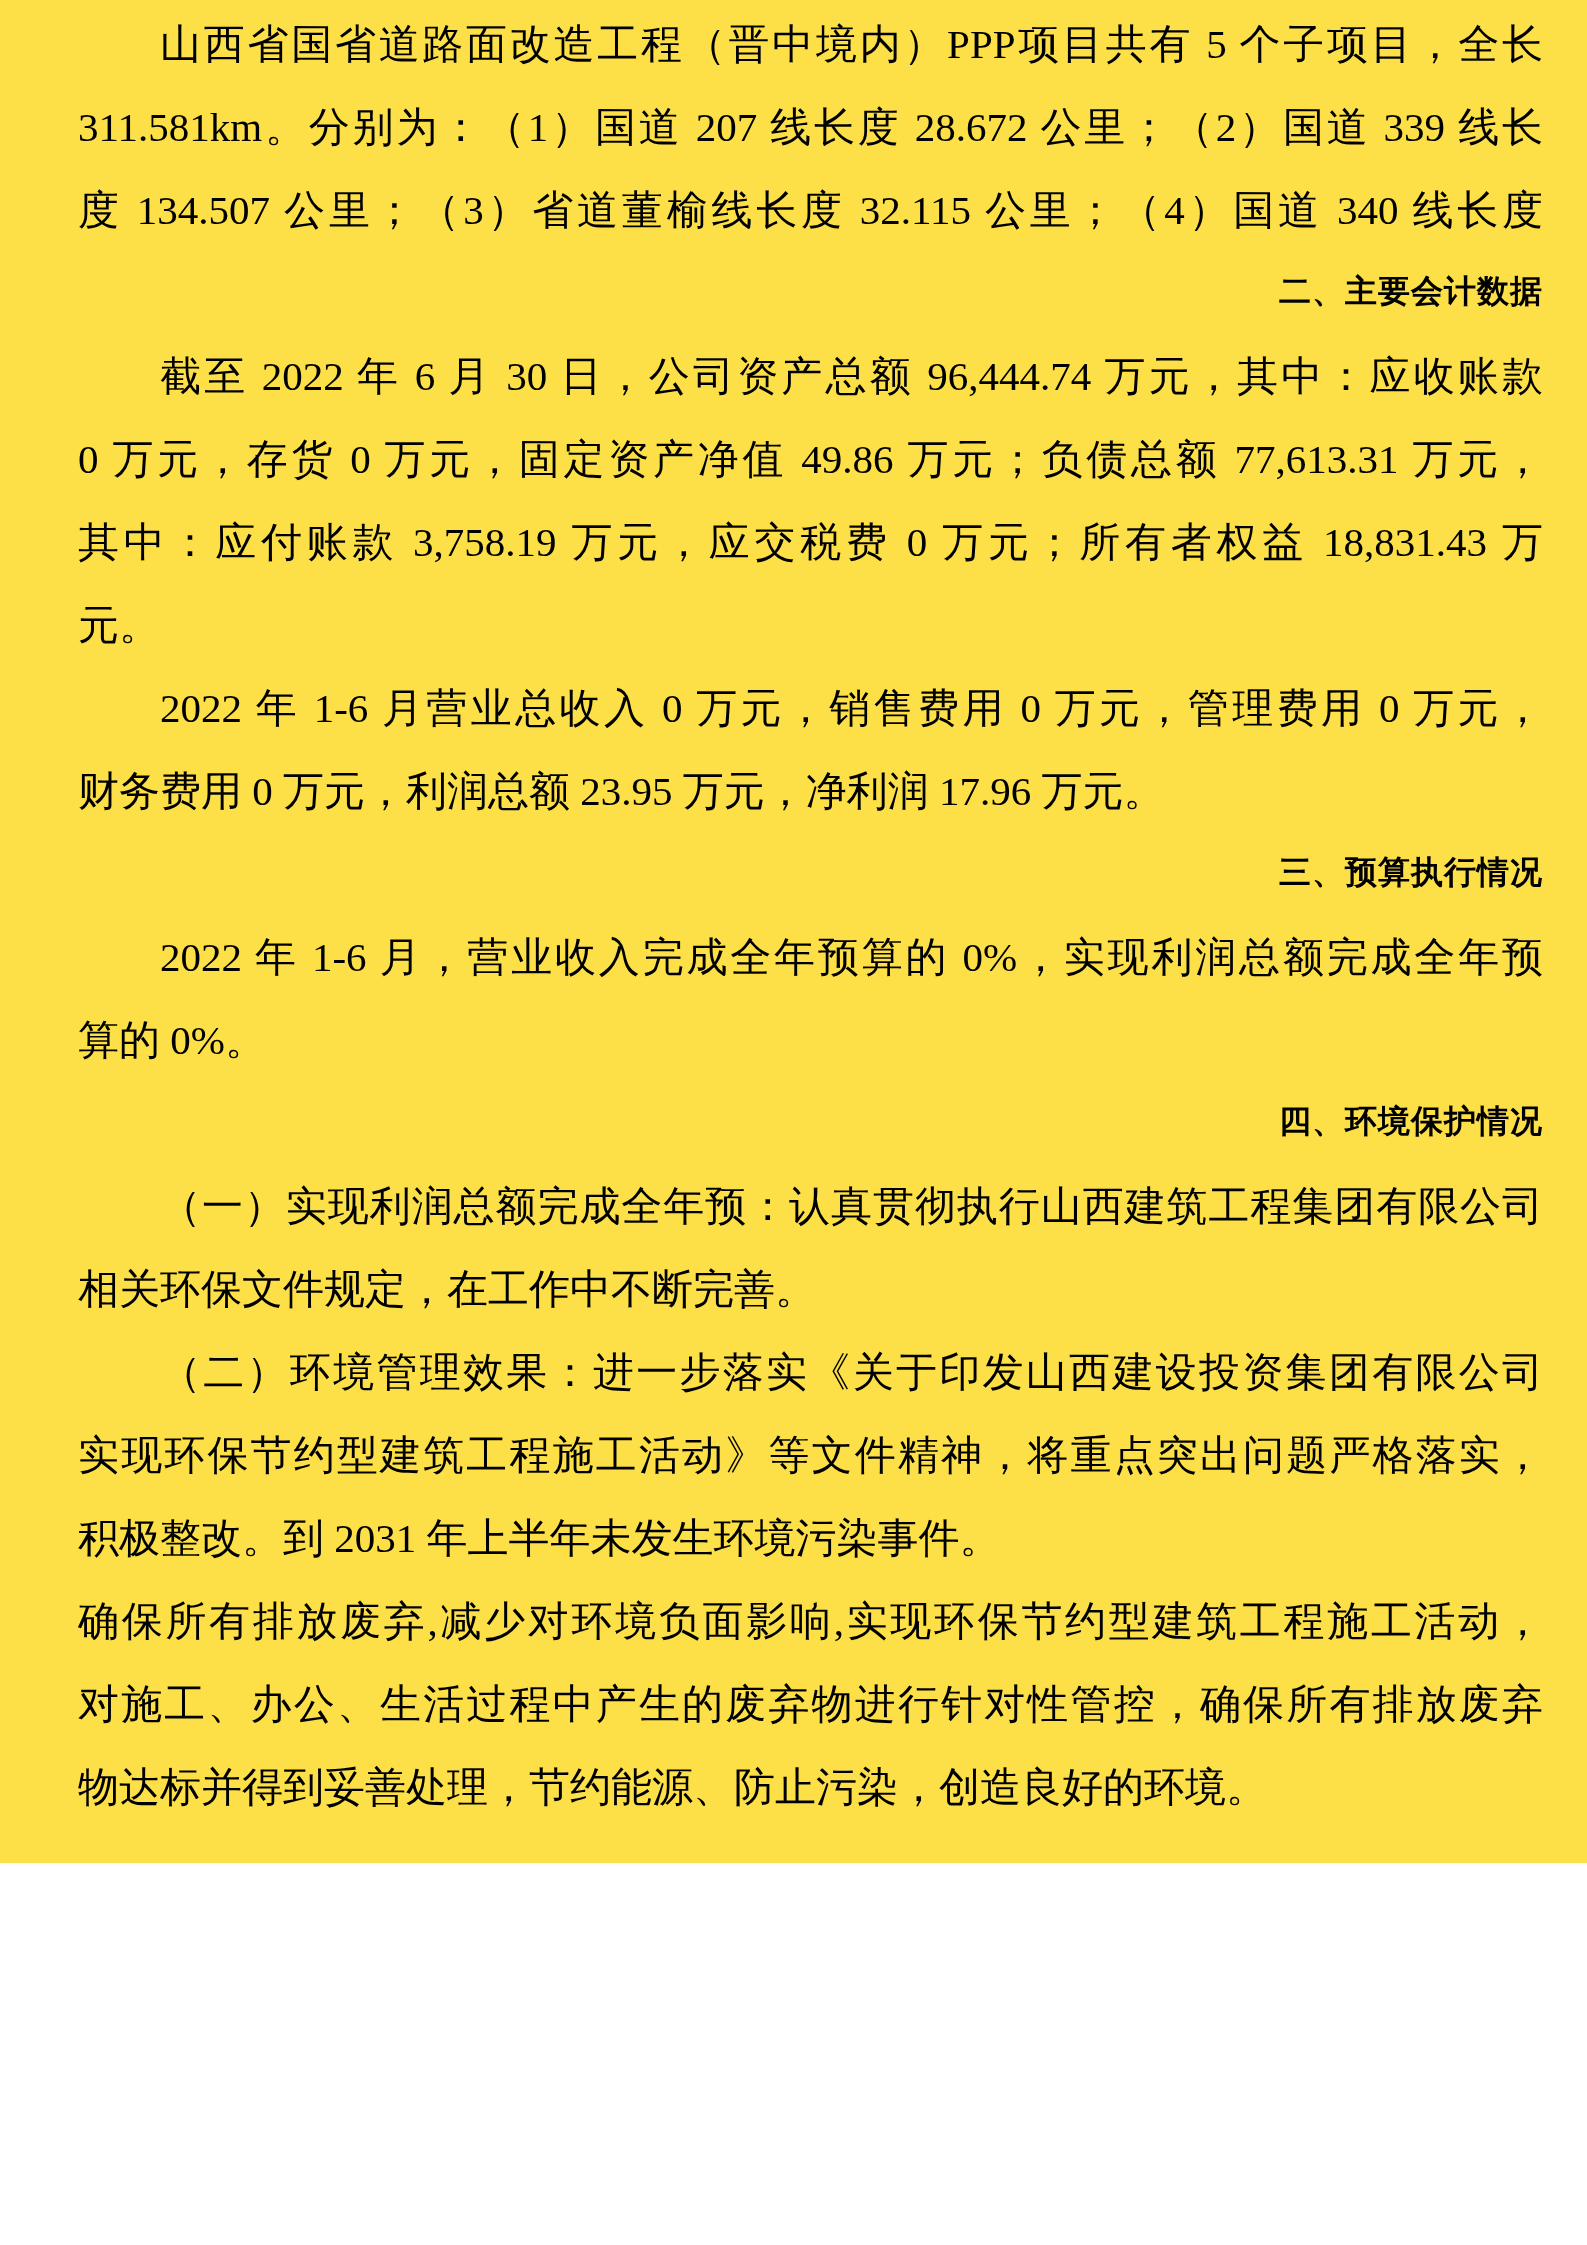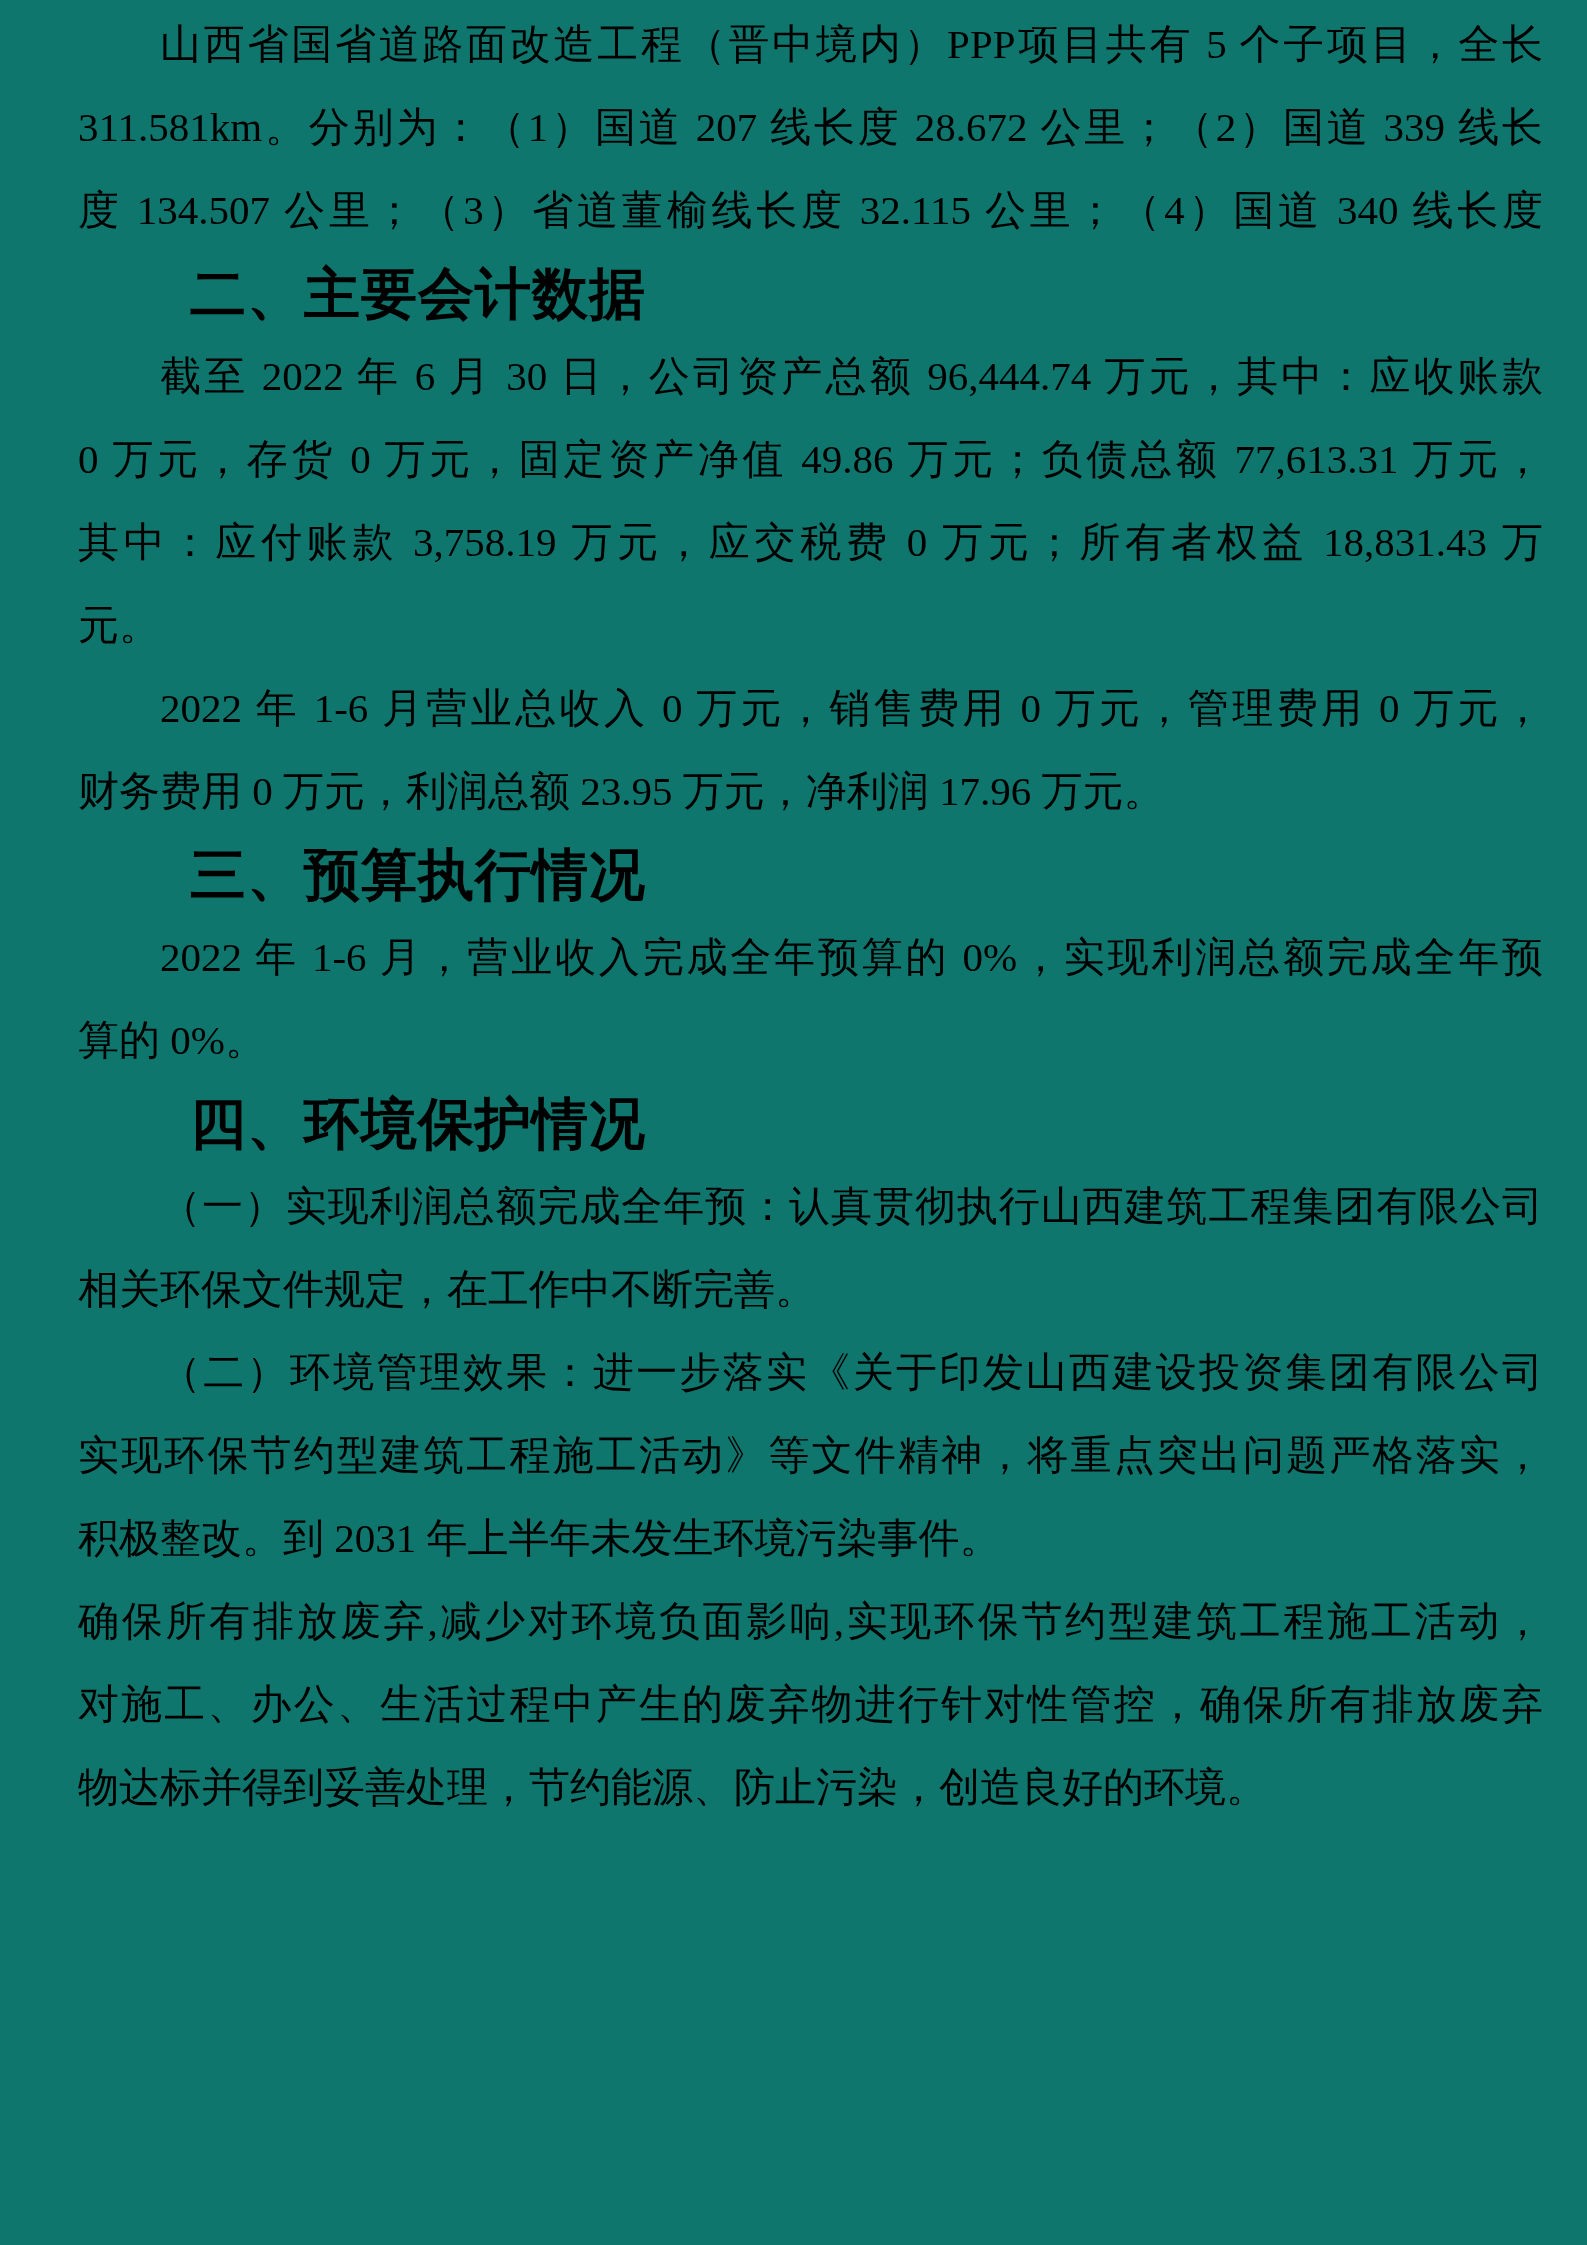--- a/index.html
+++ b/index.html
@@ -3,23 +3,23 @@
 <meta charset="utf-8">
 <style>
   html, body {
     margin: 0;
     padding: 0;
     background: #ffffff;
   }
   .page {
     position: relative;
     width: 1587px;
-    height: 2245px;
+    height: 1863px;
     box-sizing: border-box;
-    background: #0f766e;
+    background: #fde047;
     color: #000000;
     padding: 3px 44px 0 78px;
     overflow: hidden;
     font-family: "Liberation Serif", "DejaVu Serif", serif;
     font-size: 41px;
   }
   .ln {
     height: 83px;
     line-height: 83px;
     white-space: nowrap;
@@ -31,24 +31,25 @@
     white-space: normal;
     text-align: justify;
     text-align-last: justify;
   }
   
   .ind {
     text-indent: 2em;
   }
   
   .hd {
-    font-family: Liberation Sans, sans-serif;
+    font-family: Liberation Mono, monospace;
     font-weight: 700;
-    font-size: 56px;
+    font-size: 32px;
     letter-spacing: 1px;
+    text-align: right;
   }
 </style>
 </head>
 <body>
 
 <div class="page">
 
   <div>
     <div>
       <div class="ln ind fill">山西省国省道路面改造工程（晋中境内）PPP项目共有 5 个子项目，全长</div>

